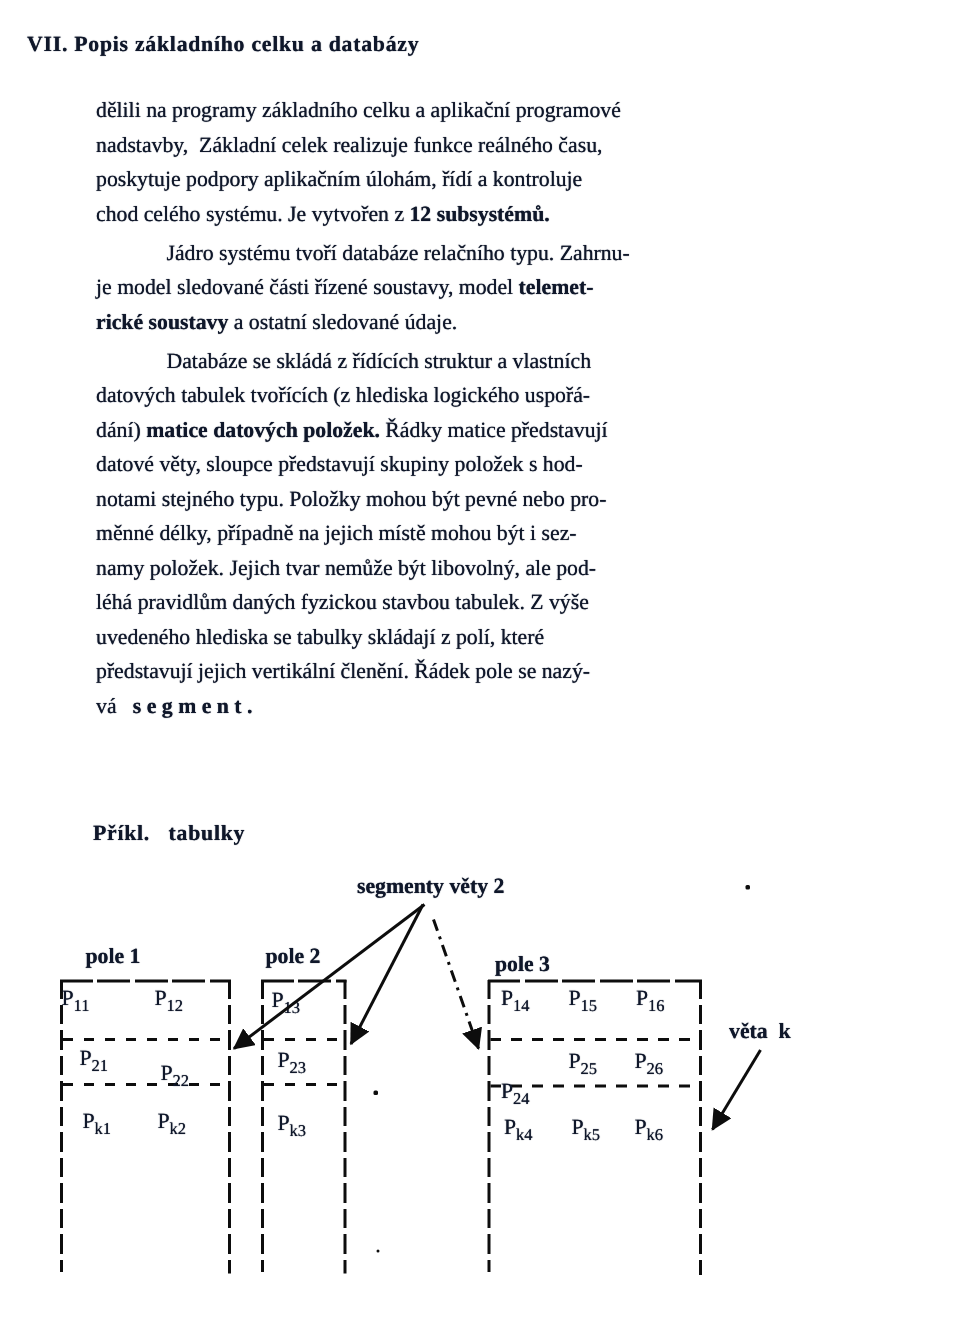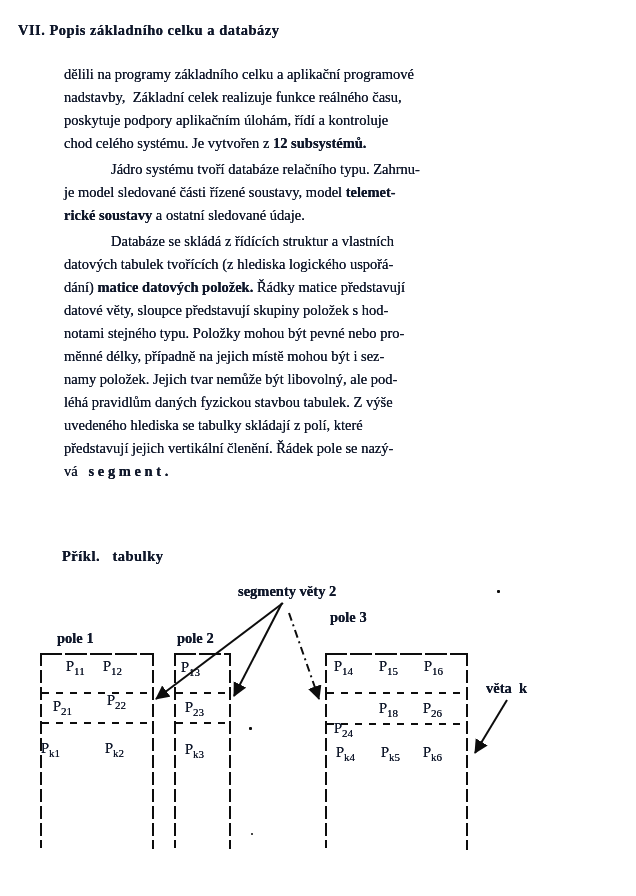--- a/index.html
+++ b/index.html
@@ -83,56 +83,56 @@
 
   <div class="caption">Příkl.   tabulky</div>
 
   <div>
 
     <div class="dg-label" style="left:238px;top:583px;">segmenty věty 2</div>
     <span class="dot" style="left:497px;top:590px;"></span>
 
     <div class="dg-label" style="left:57px;top:630px;">pole 1</div>
     <div class="dg-label" style="left:177px;top:630px;">pole 2</div>
-    <div class="dg-label" style="left:330px;top:609px;">pole 3</div>
+    <div class="dg-label" style="left:330px;top:635px;">pole 3</div>
     <div class="dg-label" style="left:486px;top:680px;">věta  k</div>
 
     <div class="vl" style="left:40px;top:653px;height:195px;"></div>
     <div class="vl" style="left:152px;top:653px;height:196px;"></div>
     <div class="vl" style="left:174px;top:653px;height:195px;"></div>
     <div class="vl" style="left:229px;top:653px;height:196px;"></div>
     <div class="vl" style="left:325px;top:653px;height:195px;"></div>
     <div class="vl" style="left:466px;top:653px;height:197px;"></div>
 
     <div class="hl" style="left:40px;top:653px;width:114px;"></div>
     <div class="hl" style="left:174px;top:653px;width:57px;"></div>
     <div class="hl" style="left:325px;top:653px;width:143px;"></div>
 
     <div class="hd" style="left:42px;top:692px;width:110px;"></div>
     <div class="hd" style="left:42px;top:722px;width:110px;"></div>
     <div class="hd" style="left:176px;top:692px;width:53px;"></div>
     <div class="hd" style="left:176px;top:722px;width:53px;"></div>
     <div class="hd" style="left:327px;top:692px;width:139px;"></div>
     <div class="hd" style="left:327px;top:723px;width:139px;"></div>
 
-    <span class="cell" style="left:66px;top:658px;"><span>P</span><sub>11</sub></span>
+    <span class="cell" style="left:41px;top:658px;"><span>P</span><sub>11</sub></span>
     <span class="cell" style="left:103px;top:658px;"><span>P</span><sub>12</sub></span>
     <span class="cell" style="left:181px;top:659px;"><span>P</span><sub>13</sub></span>
     <span class="cell" style="left:334px;top:658px;"><span>P</span><sub>14</sub></span>
     <span class="cell" style="left:379px;top:658px;"><span>P</span><sub>15</sub></span>
     <span class="cell" style="left:424px;top:658px;"><span>P</span><sub>16</sub></span>
 
     <span class="cell" style="left:53px;top:698px;"><span>P</span><sub>21</sub></span>
-    <span class="cell" style="left:107px;top:692px;"><span>P</span><sub>22</sub></span>
+    <span class="cell" style="left:107px;top:708px;"><span>P</span><sub>22</sub></span>
     <span class="cell" style="left:185px;top:699px;"><span>P</span><sub>23</sub></span>
     <span class="cell" style="left:334px;top:700px;margin-top:20px;"><span>P</span><sub>24</sub></span>
-    <span class="cell" style="left:379px;top:700px;"><span>P</span><sub>18</sub></span>
+    <span class="cell" style="left:379px;top:700px;"><span>P</span><sub>25</sub></span>
     <span class="cell" style="left:423px;top:700px;"><span>P</span><sub>26</sub></span>
 
-    <span class="cell" style="left:41px;top:740px;"><span>P</span><sub>k1</sub></span>
+    <span class="cell" style="left:55px;top:740px;"><span>P</span><sub>k1</sub></span>
     <span class="cell" style="left:105px;top:740px;"><span>P</span><sub>k2</sub></span>
     <span class="cell" style="left:185px;top:741px;"><span>P</span><sub>k3</sub></span>
     <span class="cell" style="left:336px;top:744px;text-align:center;"><span>P</span><sub>k4</sub></span>
     <span class="cell" style="left:381px;top:744px;"><span>P</span><sub>k5</sub></span>
     <span class="cell" style="left:423px;top:744px;"><span>P</span><sub>k6</sub></span>
 
     <span class="dot" style="left:249px;top:727px;"></span>
     <span class="dot small" style="left:251px;top:833px;"></span>
 
     <svg class="overlay" width="636" height="896" viewBox="0 0 636 896">

